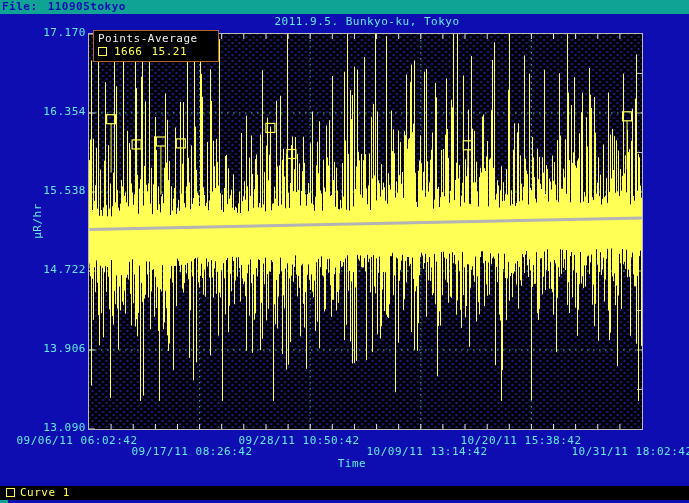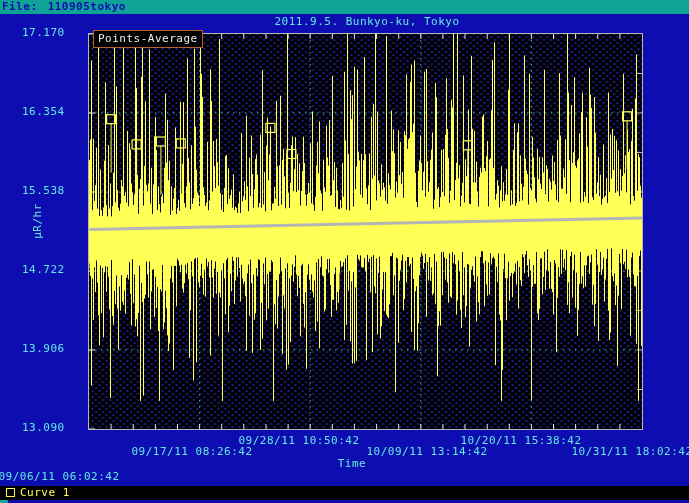--- a/index.html
+++ b/index.html
@@ -32,38 +32,38 @@
   .plot svg{position:absolute;left:0;top:0;display:block;}
   .grid{stroke:#46c8be;stroke-width:1;stroke-dasharray:1.5 4.5;fill:none;}
   .tick-minor{stroke:#e8e8e8;stroke-width:1;}
   .tick-right{stroke:#b8b8b8;stroke-width:1;}
   .tick-major{stroke:#e8e8e8;stroke-width:1;}
   .noise{stroke:#ffff55;stroke-width:1;fill:none;}
   .avgline{stroke:#b4b4b4;stroke-width:3;fill:none;}
   .mk{stroke:#ffff55;stroke-width:1.2;fill:none;}
   .stem{stroke:#ffff55;stroke-width:1;fill:none;}
   .ytick{
-    position:absolute;width:64px;color:#62e8e0;height:12px;line-height:12px;
+    position:absolute;width:64px;text-align:right;color:#62e8e0;height:12px;line-height:12px;
   }
   .xtick{
     position:absolute;color:#62e8e0;white-space:nowrap;transform:translateX(-50%);
     height:12px;line-height:12px;
   }
   .ylabel{
     position:absolute;left:8px;top:214px;width:60px;height:14px;
     color:#62e8e0;text-align:center;transform:rotate(-90deg);
   }
   .xlabel{
     position:absolute;left:322px;top:457px;width:60px;
     color:#62e8e0;text-align:center;
   }
   .legend{
     position:absolute;left:93px;top:30px;
     background:#000;border:1px solid #b4632d;
-    padding:1px 4px 2px 4px;color:#f0f0f0;
+    padding:1px 20px 2px 4px;color:#f0f0f0;
   }
   .legend-title{height:13px;line-height:13px;}
   .legend-row{height:14px;line-height:14px;color:#ffff55;}
   .sq{
     display:inline-block;width:7px;height:7px;border:1px solid #ffff55;
     margin-right:7px;vertical-align:-1px;
   }
   .legend-avg{margin-left:9px;}
   .statusbar{
     position:absolute;left:0;top:486px;width:689px;height:14px;
@@ -178,35 +178,38 @@
         <rect class="mk" x="245.5" y="197.8" width="9" height="9"></rect>
         <path class="stem" d="M378.8 115.8V164.6"></path>
         <rect class="mk" x="374.3" y="106.8" width="9" height="9"></rect>
         <path class="stem" d="M538.1 86.8V135.5"></path>
         <rect class="mk" x="533.6" y="77.8" width="9" height="9"></rect>
       </svg>
   </div>
 
   <div class="legend">
     <div class="legend-title">Points-Average</div>
+    <div class="legend-row">
+      <span class="sq"></span><span>1666</span><span class="legend-avg">15.21</span>
+    </div>
   </div>
 
   <div class="ylabel">μR/hr</div>
   <div class="xlabel">Time</div>
 
   <div id="y-labels">
       <div class="ytick" style="left: 22px; top: 27px;">17.170</div>
       <div class="ytick" style="left: 22px; top: 106px;">16.354</div>
       <div class="ytick" style="left: 22px; top: 185px;">15.538</div>
       <div class="ytick" style="left: 22px; top: 264px;">14.722</div>
       <div class="ytick" style="left: 22px; top: 343px;">13.906</div>
       <div class="ytick" style="left: 22px; top: 422px;">13.090</div>
     </div>
   <div id="x-labels">
-      <div class="xtick" style="left: 59px; top: 435px; margin-top: 36px;">09/06/11 06:02:42</div>
+      <div class="xtick" style="left: 77px; top: 435px;">09/06/11 06:02:42</div>
       <div class="xtick" style="left: 188px; top: 446px; padding-left: 8px;">09/17/11 08:26:42</div>
       <div class="xtick" style="left: 299px; top: 435px; text-align: right;">09/28/11 10:50:42</div>
       <div class="xtick" style="left: 410px; top: 446px; margin-left: 17px;">10/09/11 13:14:42</div>
       <div class="xtick" style="left: 521px; top: 435px;">10/20/11 15:38:42</div>
       <div class="xtick" style="left: 632px; top: 446px;">10/31/11 18:02:42</div>
     </div>
 
   <div class="statusbar">
     <span class="sq"></span><span>Curve 1</span>
   </div>

